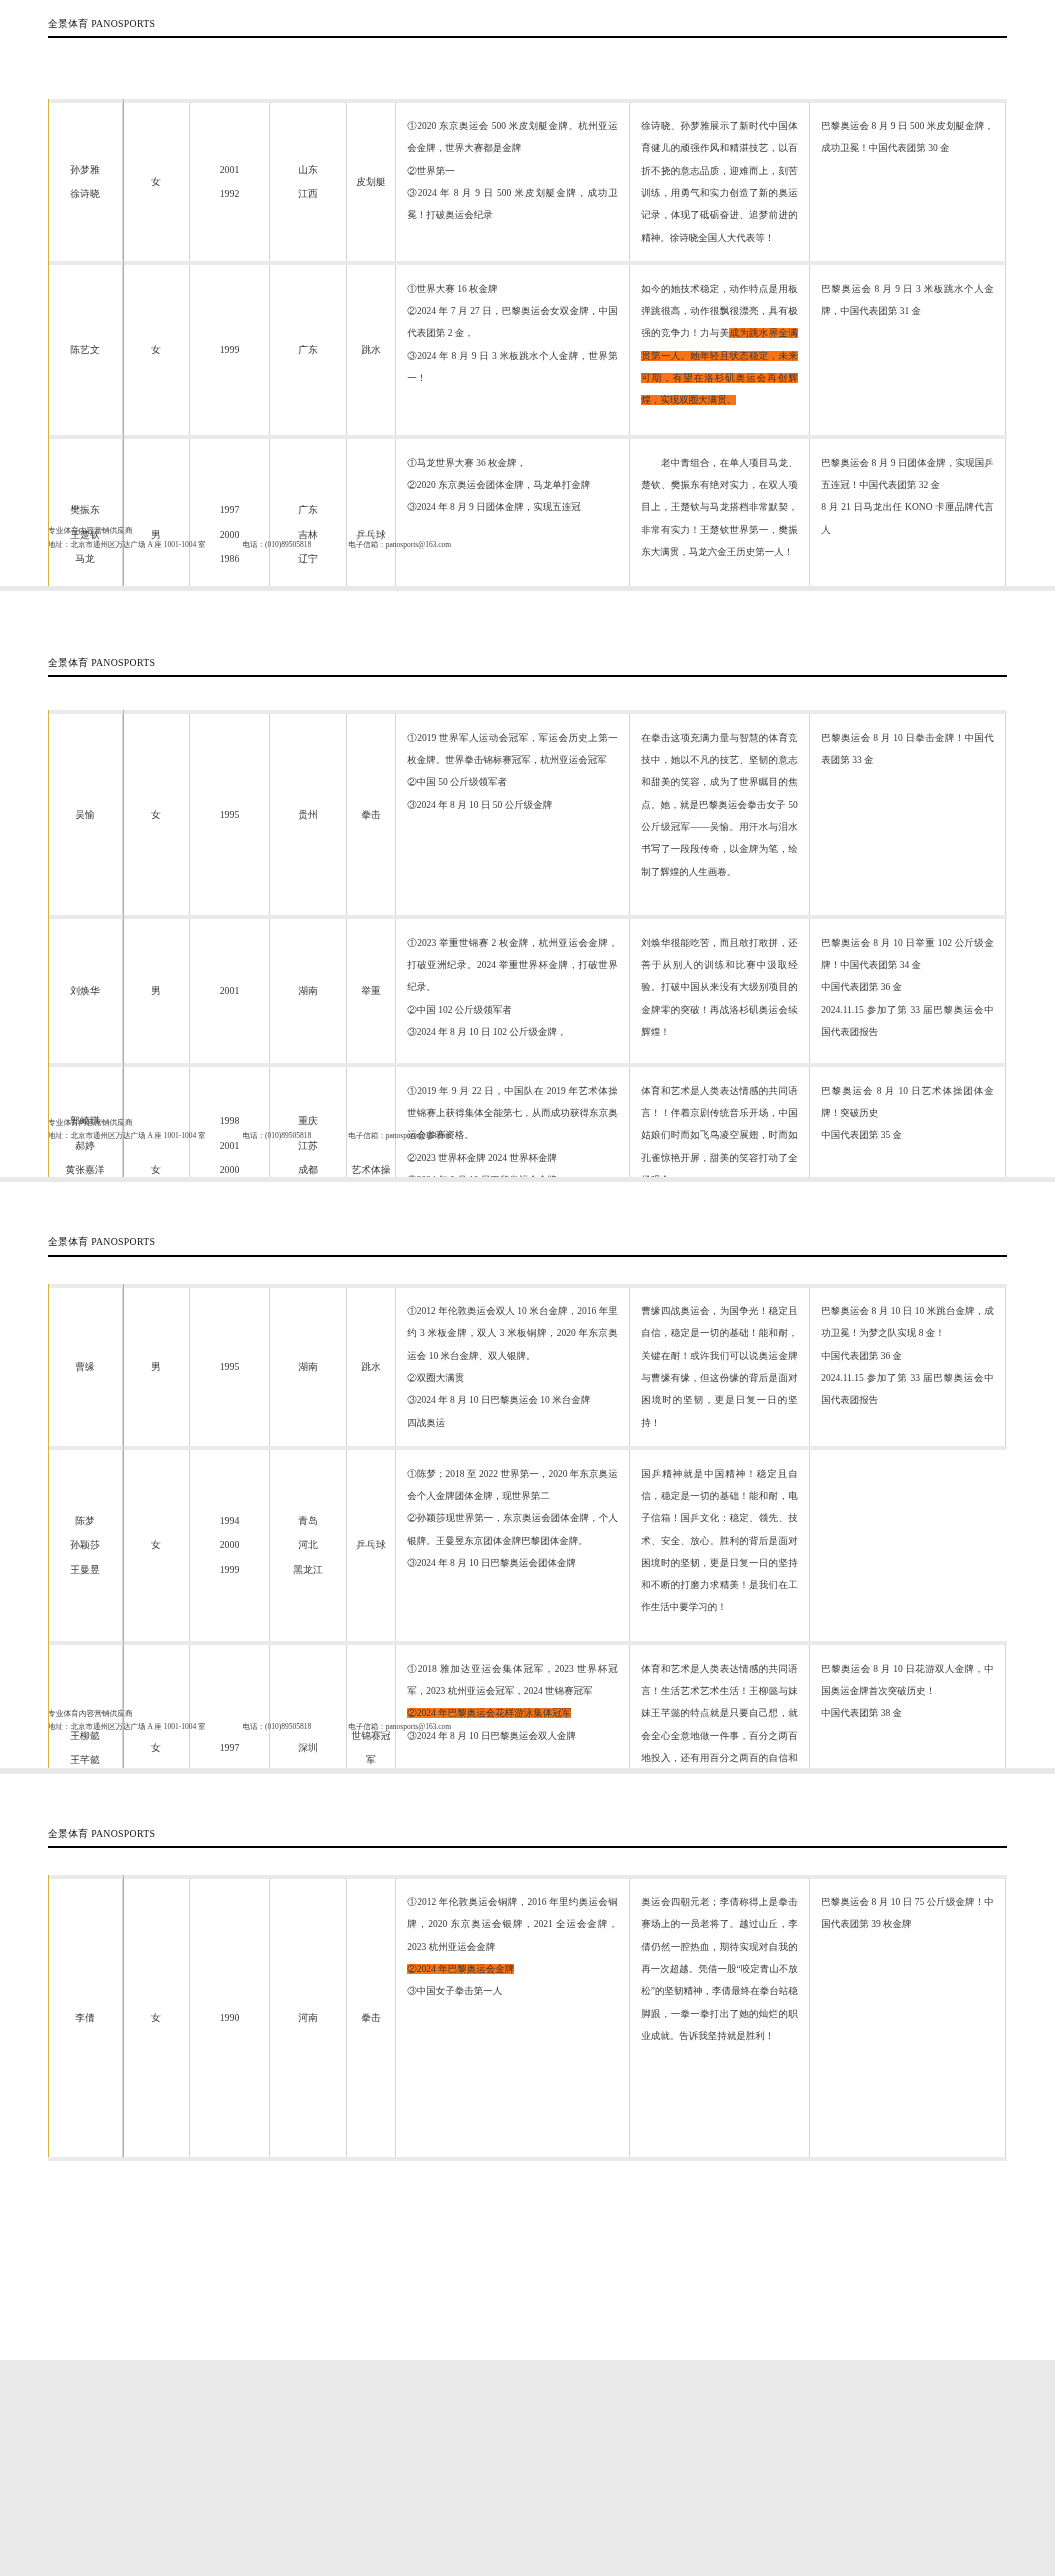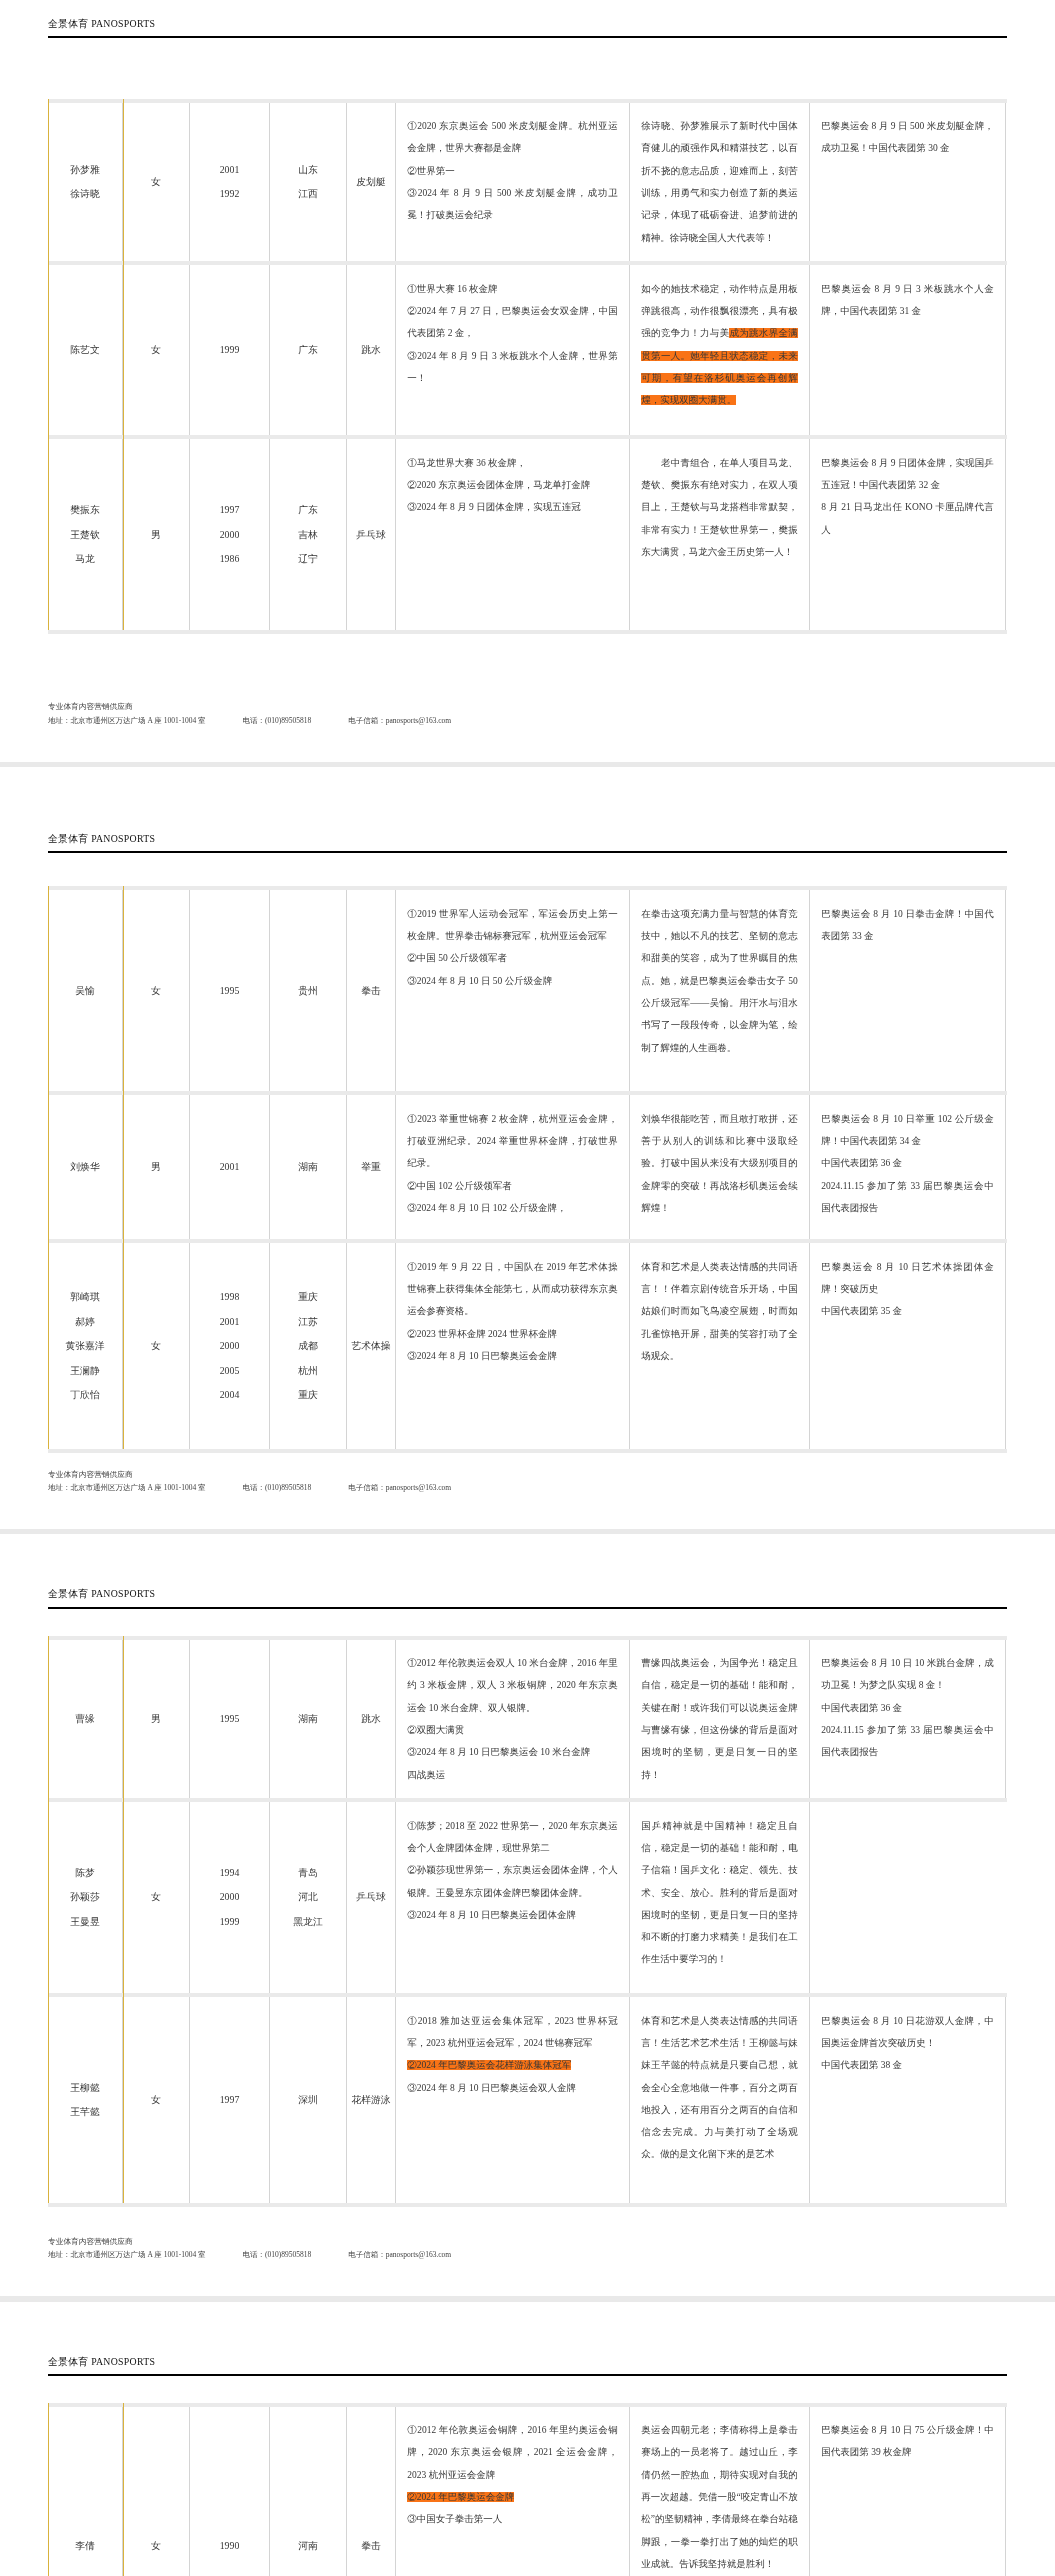--- a/index.html
+++ b/index.html
@@ -6,21 +6,21 @@
   body{
     background:#e9e9e9;
     width:1055px;
     font-family:"Liberation Serif","DejaVu Serif",serif;
     color:#333;
     padding-bottom:13.4px;
   }
   .page{
     position:relative;
     width:1055px;
-    height:762px;
+    height:586px;
     background:#ffffff;
     margin:0 0 5.2px 0;
     overflow:hidden;
   }
   .content{margin:0 48px;}
   
   .brand{
     font-size:9.8px;
     color:#121212;
     letter-spacing:0.3px;
@@ -251,21 +251,21 @@
 ②孙颖莎现世界第一，东京奥运会团体金牌，个人银牌。王曼昱东京团体金牌巴黎团体金牌。
 ③2024 年 8 月 10 日巴黎奥运会团体金牌</div>
         <div class="c ct">国乒精神就是中国精神！稳定且自信，稳定是一切的基础！能和耐，电子信箱！国乒文化：稳定、领先、技术、安全、放心。胜利的背后是面对困境时的坚韧，更是日复一日的坚持和不断的打磨力求精美！是我们在工作生活中要学习的！</div>
       </div>
       <div class="trow r-i">
         <div class="c cc">王柳懿
 王芊懿</div>
         <div class="c cc">女</div>
         <div class="c cc">1997</div>
         <div class="c cc">深圳</div>
-        <div class="c cc">花样游泳</div>
+        <div class="c cc">世锦赛冠军</div>
         <div class="c ct"><span>①2018 雅加达亚运会集体冠军，2023 世界杯冠军，2023 杭州亚运会冠军，2024 世锦赛冠军
 </span><span class="hl">②2024 年巴黎奥运会花样游泳集体冠军</span><span>
 ③2024 年 8 月 10 日巴黎奥运会双人金牌</span></div>
         <div class="c ct">体育和艺术是人类表达情感的共同语言！生活艺术艺术生活！王柳懿与妹妹王芊懿的特点就是只要自己想，就会全心全意地做一件事，百分之两百地投入，还有用百分之两百的自信和信念去完成。力与美打动了全场观众。做的是文化留下来的是艺术</div>
         <div class="c ct">巴黎奥运会 8 月 10 日花游双人金牌，中国奥运金牌首次突破历史！
 中国代表团第 38 金</div>
       </div>
     </div>
   </div>
   <div class="ftr">

